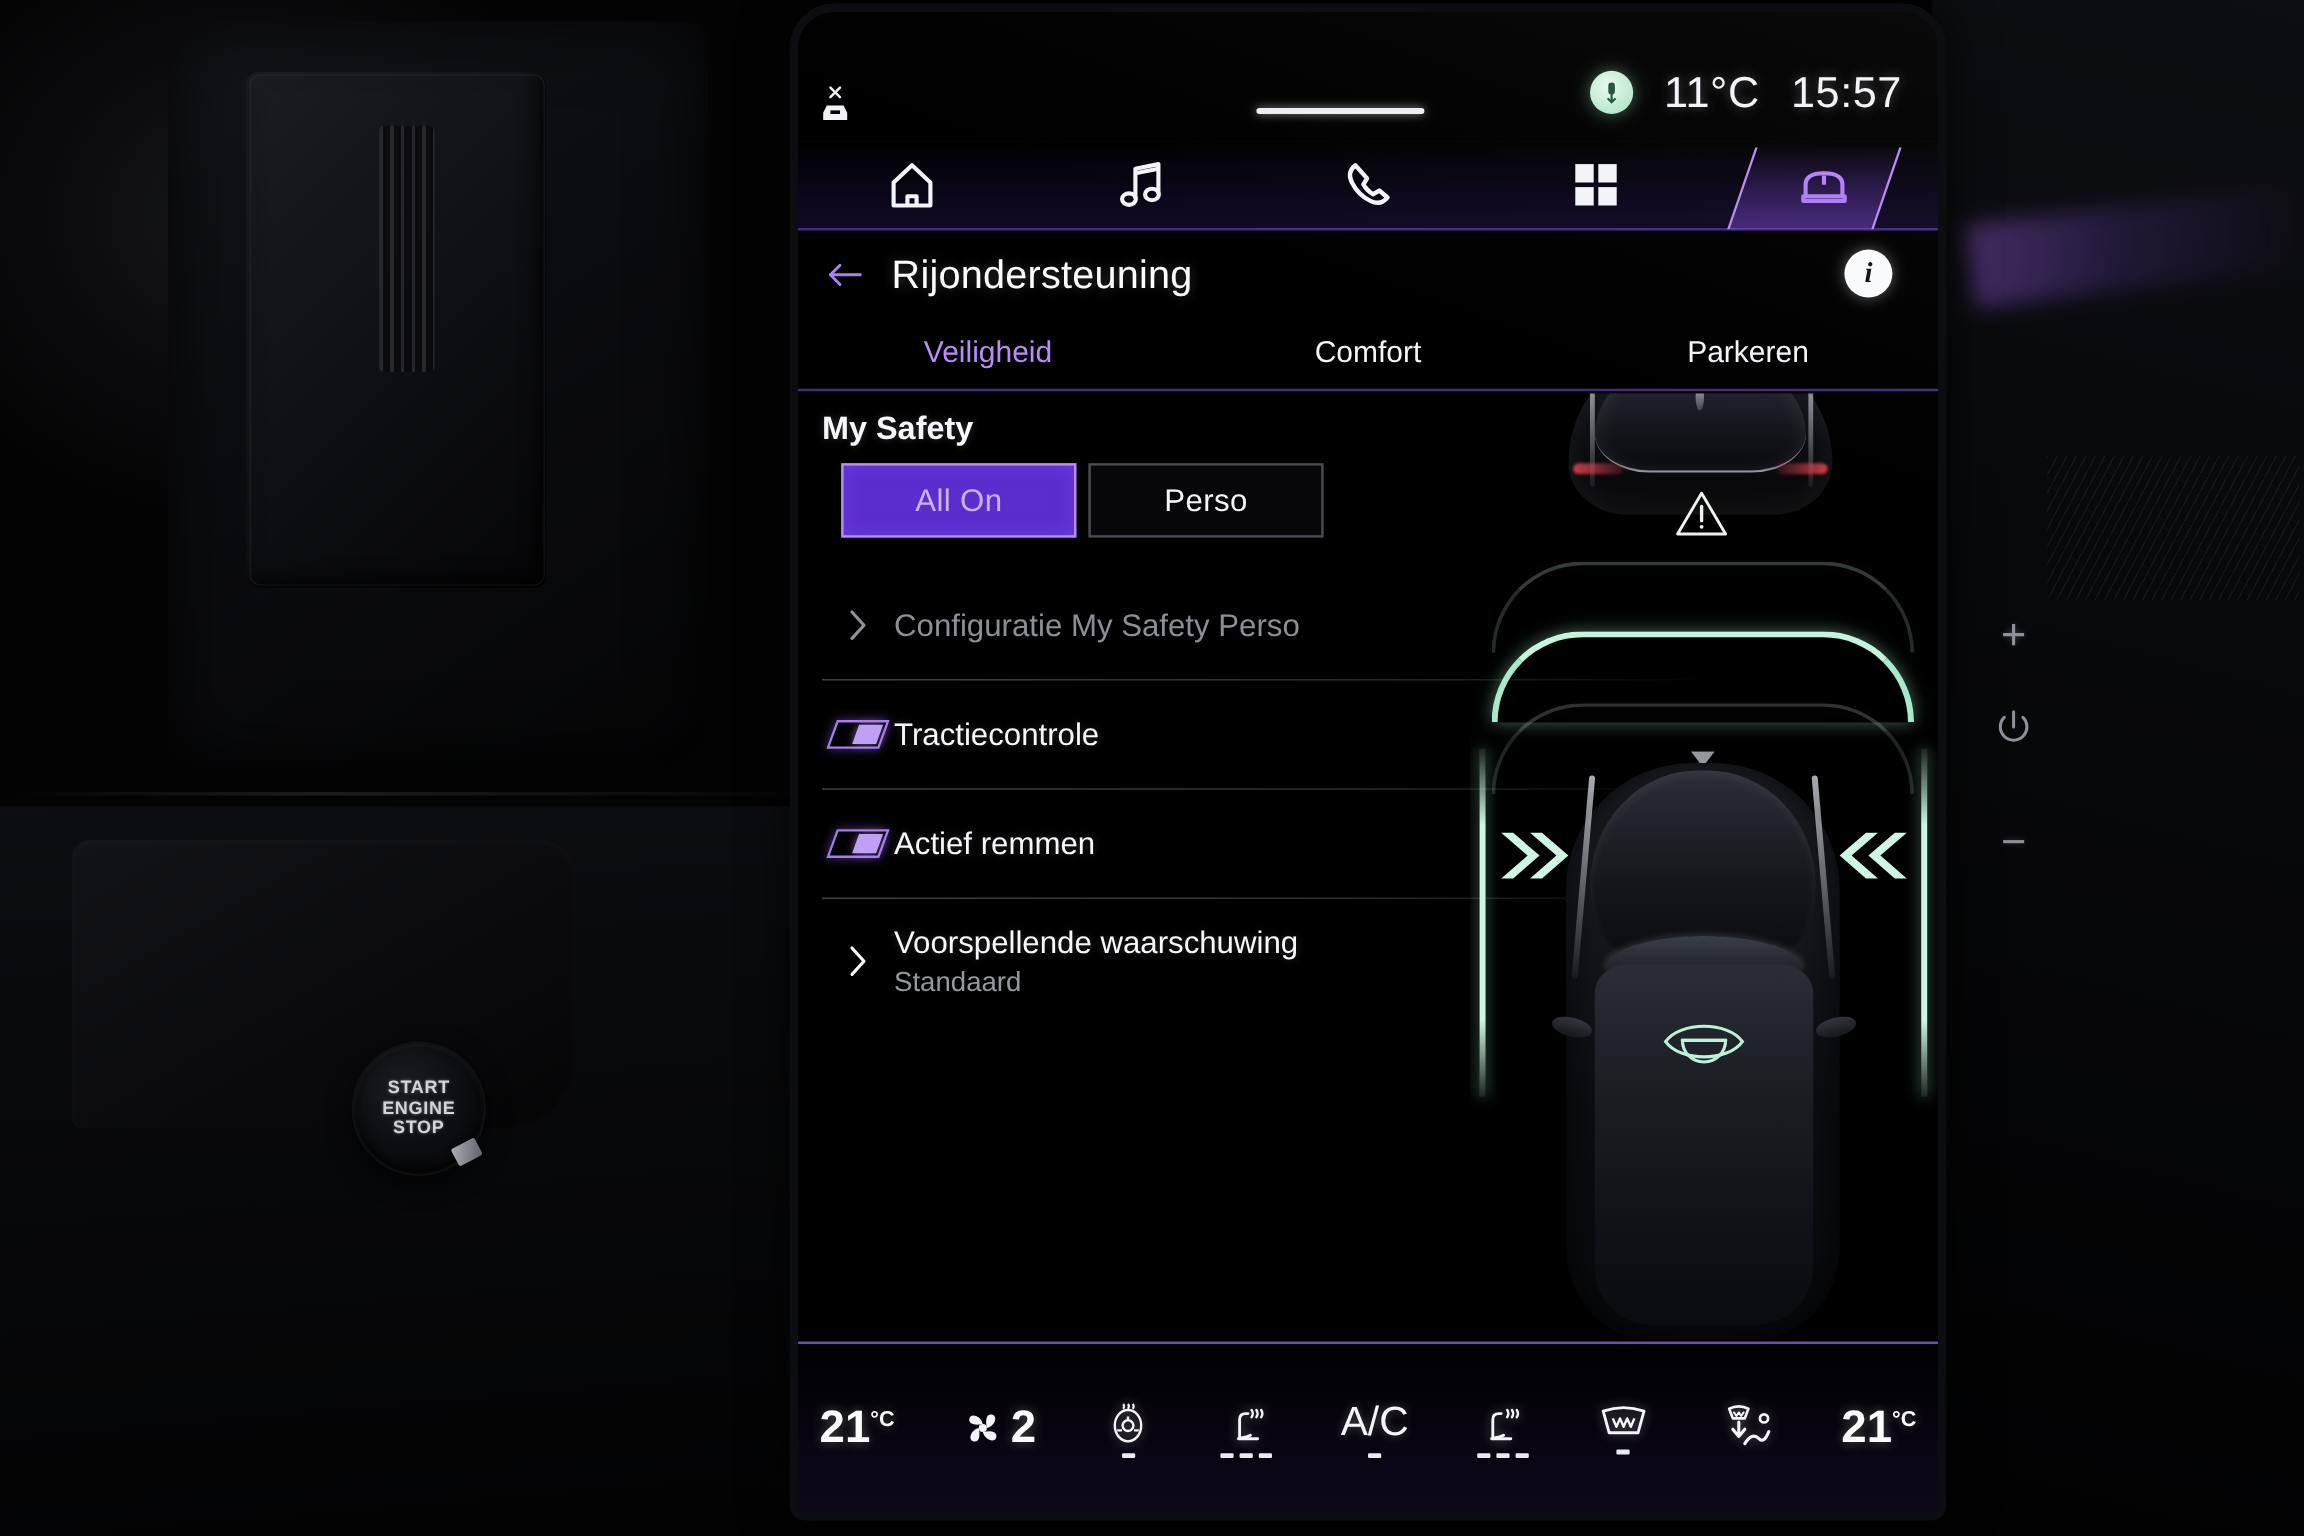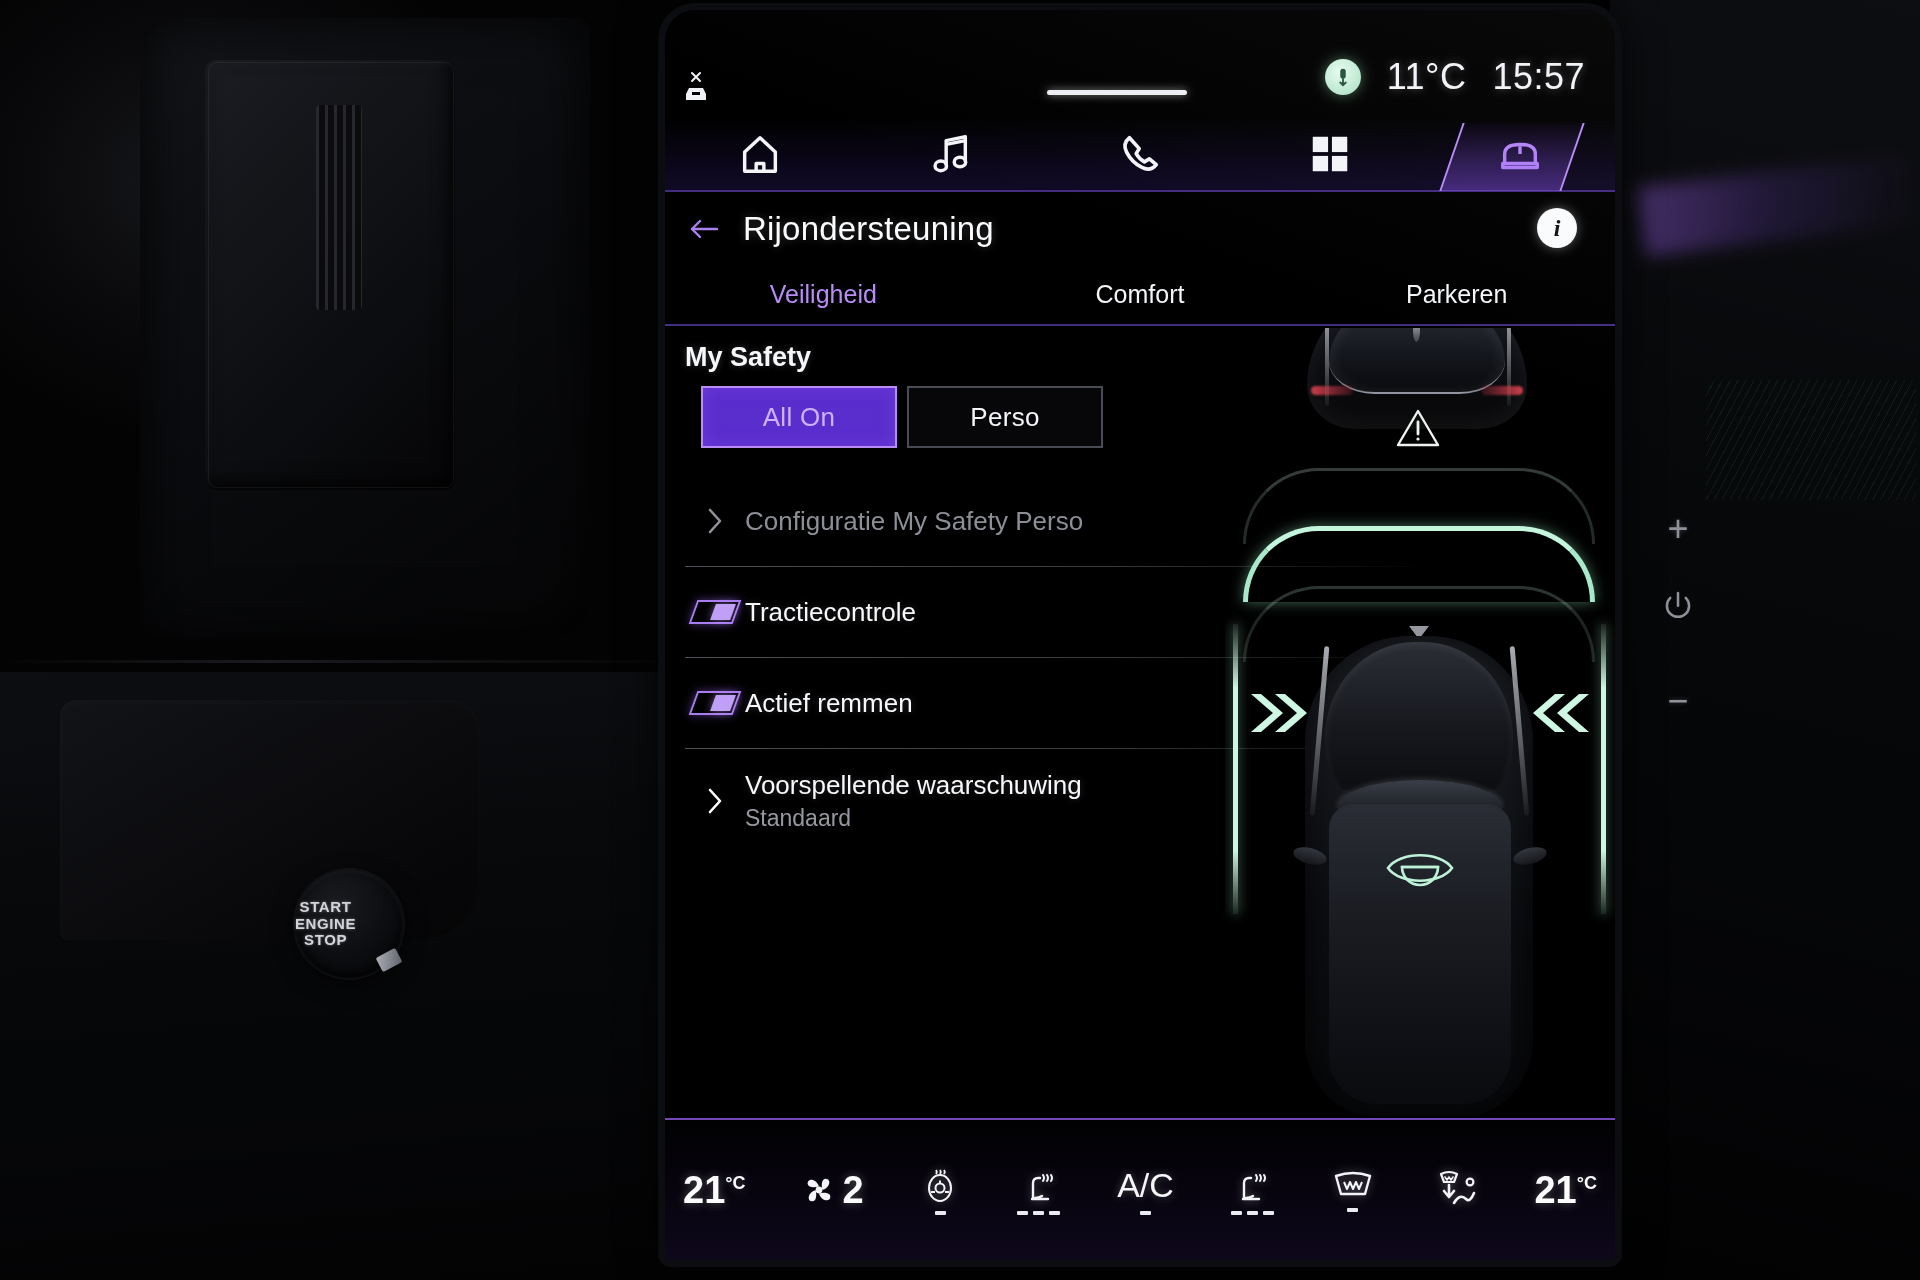--- a/index.html
+++ b/index.html
@@ -52,21 +52,21 @@
     border-radius:16px 30px 60px 8px;
     background:linear-gradient(150deg,#121316 0%, #0a0a0d 60%, #040405 100%);
     box-shadow: inset 0 2px 10px rgba(255,255,255,.03);
   }
   .start-btn {
     position:absolute; left:295px; top:870px; width:108px; height:108px;
     border-radius:50%;
     background:radial-gradient(circle at 38% 32%, #1a1b1f 0%, #0c0d10 55%, #030304 100%);
     box-shadow: 0 0 0 2px rgba(125,130,145,.09), inset 0 1px 4px rgba(255,255,255,.07),
                 inset 0 -3px 10px #000, 0 6px 22px rgba(0,0,0,.8);
-    display:flex; align-items:center; 
+    display:flex; align-items:center; justify-content:center;
   }
   .start-btn span {
     color:#d2d4da; font-size:15px; font-weight:bold; line-height:1.12;
     text-align:center; letter-spacing:.6px; text-shadow:0 0 3px rgba(255,255,255,.35);
   }
   .start-notch {
     position:absolute; left:378px; top:952px; width:22px; height:16px;
     background:linear-gradient(120deg,#c9ccd4,#6e727c); transform:rotate(-28deg); border-radius:2px;
     opacity:.85;
   }

